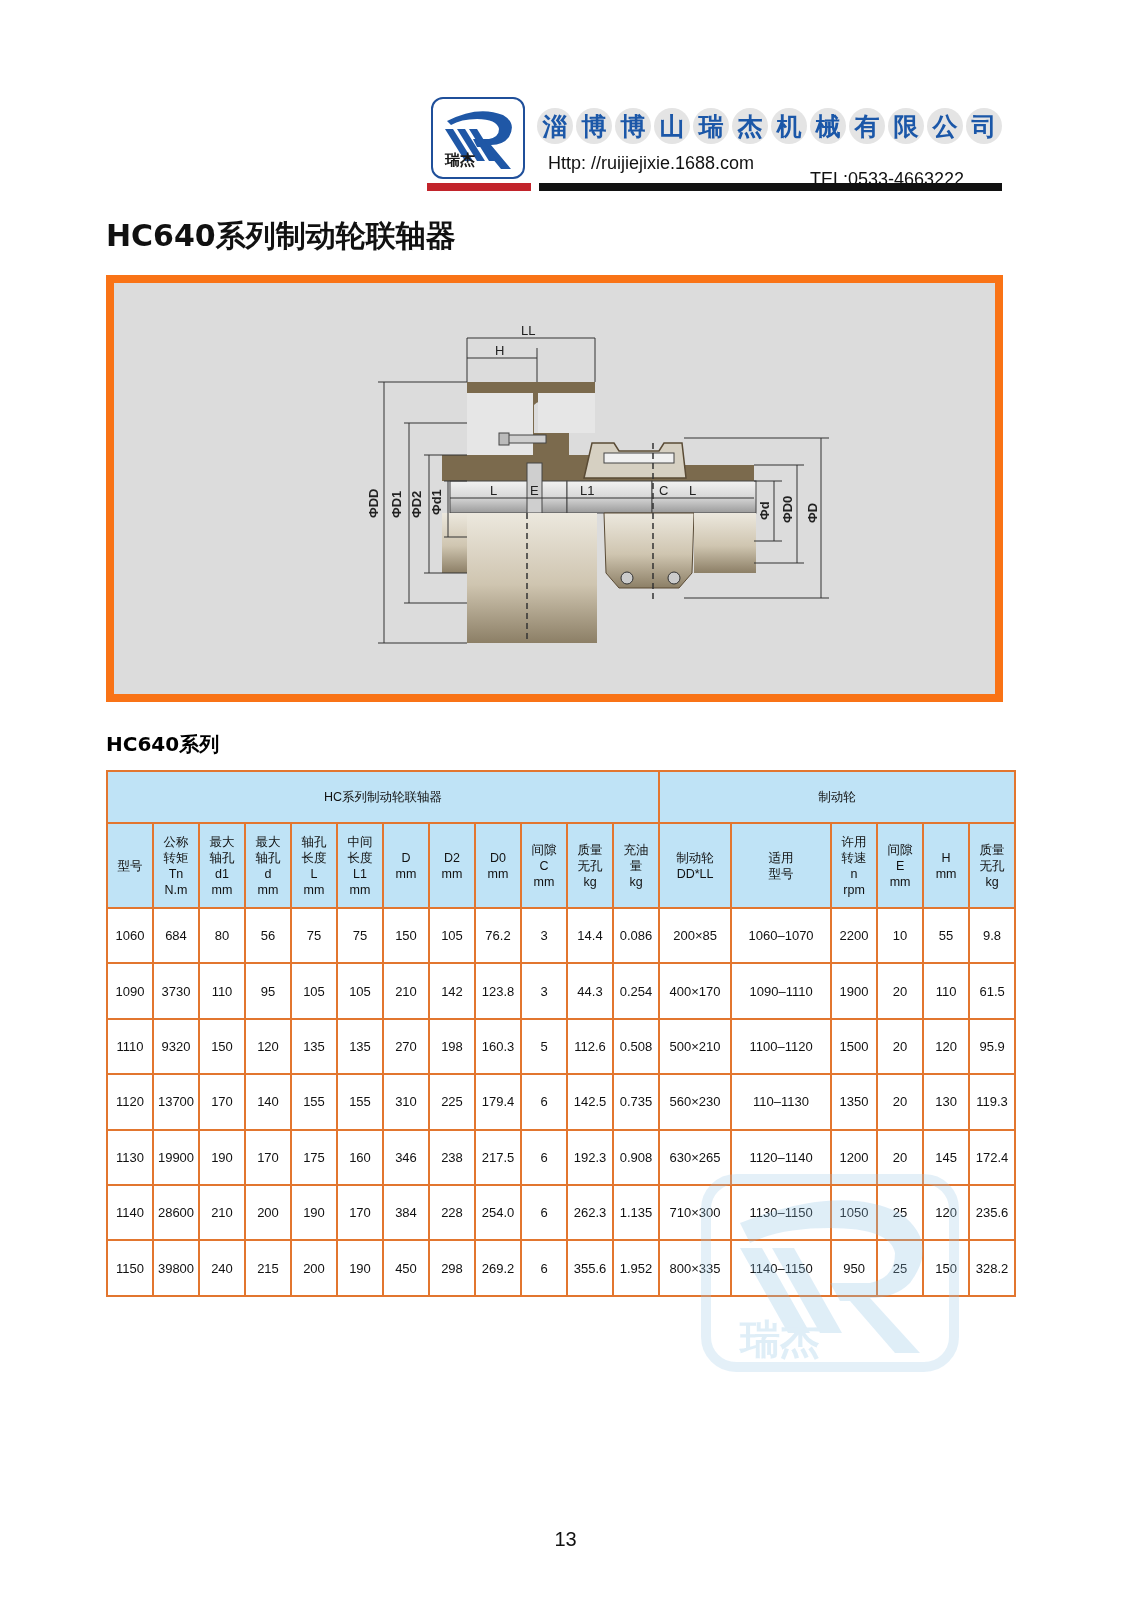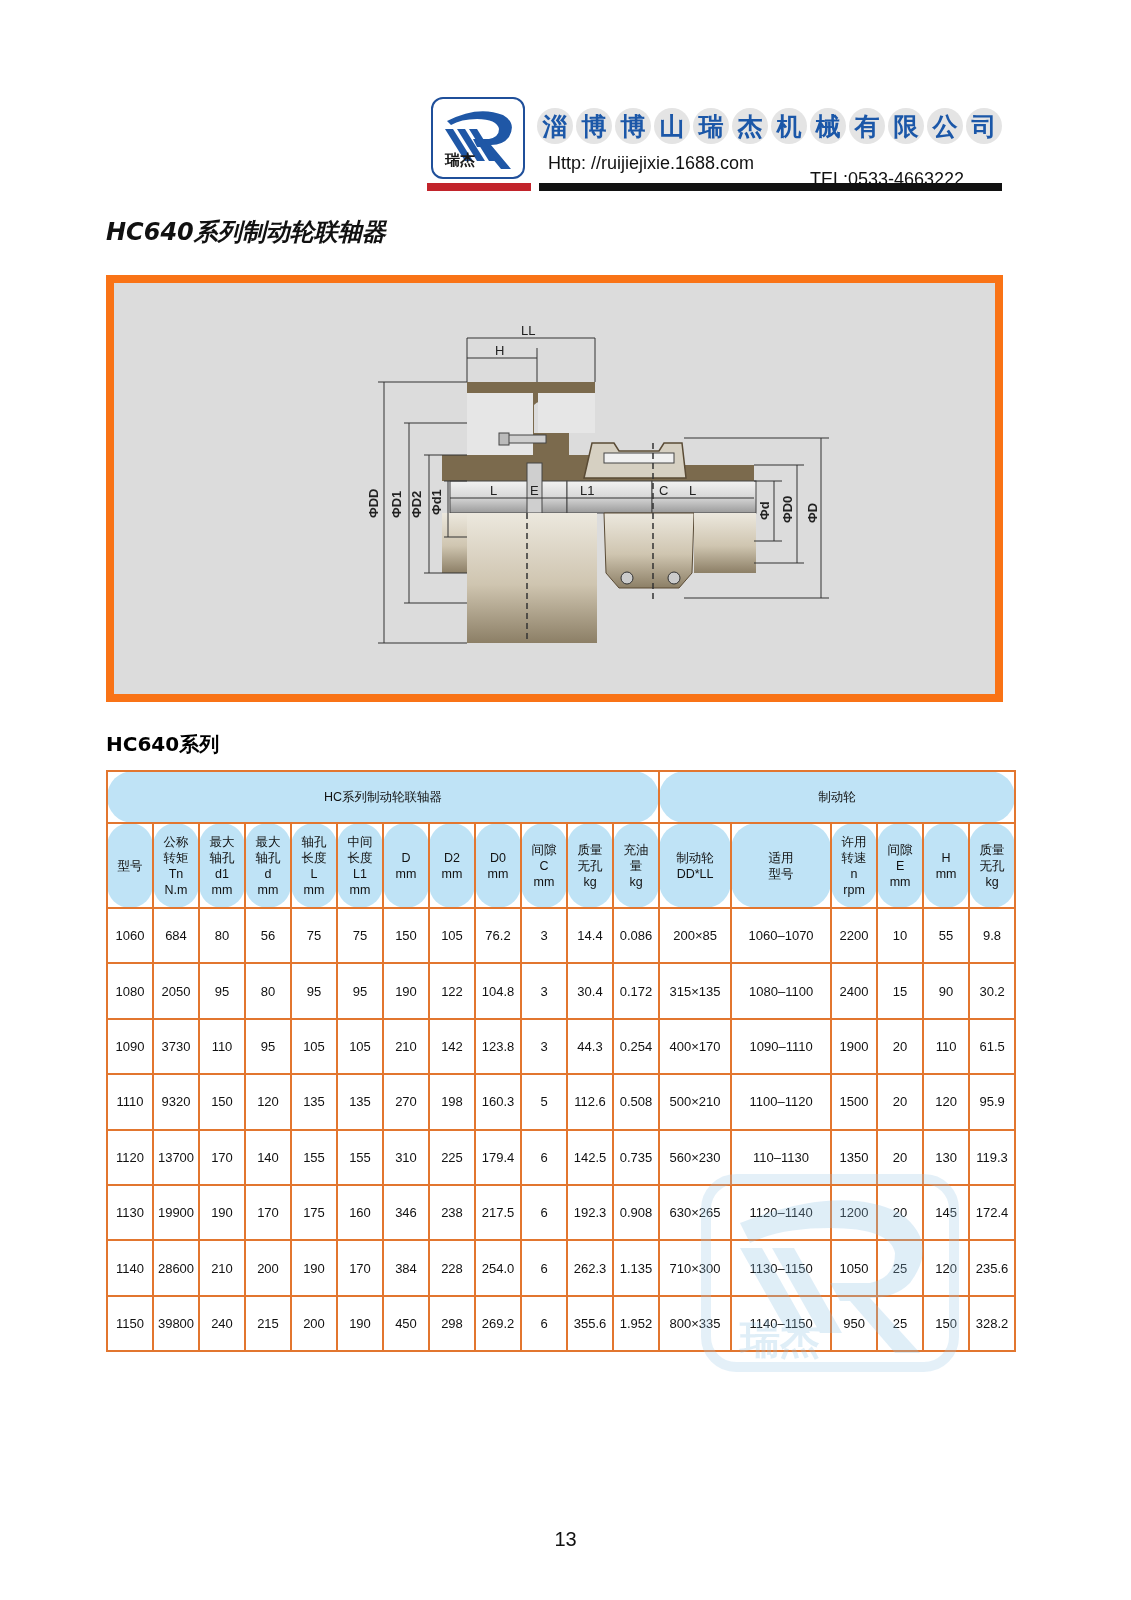--- a/index.html
+++ b/index.html
@@ -13,34 +13,34 @@
   .logo-text { position: absolute; left: 12px; top: 52px; font-size: 15px; font-weight: bold; color: #1a1a1a; letter-spacing: 0px; font-family: "DejaVu Sans", sans-serif; }
   .company-row { position: absolute; left: 110px; top: 13px; display: flex; gap: 3px; }
   .company-char { width: 36px; height: 36px; border-radius: 50%; background: #e4e4e4; color: #1b57a8; font-weight: bold; font-size: 25px; display: flex; align-items: center; justify-content: center; font-family: "DejaVu Sans", sans-serif; }
   .contact-row { position: absolute; left: 113px; top: 58px; font-family: "Liberation Sans", sans-serif; font-size: 18px; color: #111; white-space: nowrap; }
   .contact-url { position: absolute; left: 0; top: 0; margin-left: 8px; }
   .contact-tel { position: absolute; left: 270px; top: 16px; }
   .red-bar { position: absolute; left: 0; top: 88px; width: 104px; height: 8px; background: #c2242b; }
   .black-bar { position: absolute; left: 112px; top: 88px; width: 463px; height: 8px; background: #111; }
 
   
-  .page-title { position: absolute; left: 106px; top: 216px; font-size: 24px; font-weight: bold; font-family: "DejaVu Sans", sans-serif; color: #111; letter-spacing: 0px; font-style: italic; }
+  .page-title { position: absolute; left: 106px; top: 216px; font-size: 30px; font-weight: bold; font-family: "DejaVu Sans", sans-serif; color: #111; letter-spacing: 0px; }
 
   
   .diagram { position: absolute; left: 106px; top: 275px; width: 897px; height: 427px; background: #dcdcdc; border: 8px solid #f97316; }
   .diagram svg { position: absolute; left: 0; top: 0; }
 
   
   .section-title { position: absolute; left: 106px; top: 731px; font-size: 20px; font-weight: bold; font-family: "DejaVu Sans", sans-serif; color: #000000; }
 
   
   .table-wrap { position: absolute; left: 106px; top: 770px; width: 897px; }
   table { border-collapse: collapse; width: 897px; table-layout: fixed; font-family: "Liberation Sans", sans-serif; font-size: 12.5px; color: #111; }
   th, td { border: 2px solid #e2762f; text-align: center; vertical-align: middle; }
-  th { background: #bfe3f6; font-weight: normal; line-height: 16px; font-size: 12.5px; border-radius: 26px; }
+  th { background: #bfe3f6; font-weight: normal; line-height: 16px; font-size: 12.5px; }
   thead tr.group th { height: 52px; }
   thead tr.cols th { height: 85px; }
   tbody td { height: 55.4px; background: transparent; font-size: 13px; }
   .wm { position: absolute; left: 700px; top: 1173px; width: 260px; height: 200px; opacity: 0.28; pointer-events: none; }
 
   .page-number { position: absolute; left: 0; width: 1131px; top: 1480px; text-align: center; font-family: "Liberation Sans", sans-serif; font-size: 20px; color: #111; margin-top: 48px; }
 </style>
 </head>
 <body>
 
@@ -302,40 +302,20 @@
           <td>14.4</td>
           <td>0.086</td>
           <td>200×85</td>
           <td>1060–1070</td>
           <td>2200</td>
           <td>10</td>
           <td>55</td>
           <td>9.8</td>
         </tr>
         <tr>
-          <td>1080</td>
-          <td>2050</td>
-          <td>95</td>
-          <td>80</td>
-          <td>95</td>
-          <td>95</td>
-          <td>190</td>
-          <td>122</td>
-          <td>104.8</td>
-          <td>3</td>
-          <td>30.4</td>
-          <td>0.172</td>
-          <td>315×135</td>
-          <td>1080–1100</td>
-          <td>2400</td>
-          <td>15</td>
-          <td>90</td>
-          <td>30.2</td>
-        </tr>
-        <tr>
           <td>1090</td>
           <td>3730</td>
           <td>110</td>
           <td>95</td>
           <td>105</td>
           <td>105</td>
           <td>210</td>
           <td>142</td>
           <td>123.8</td>
           <td>3</td>

